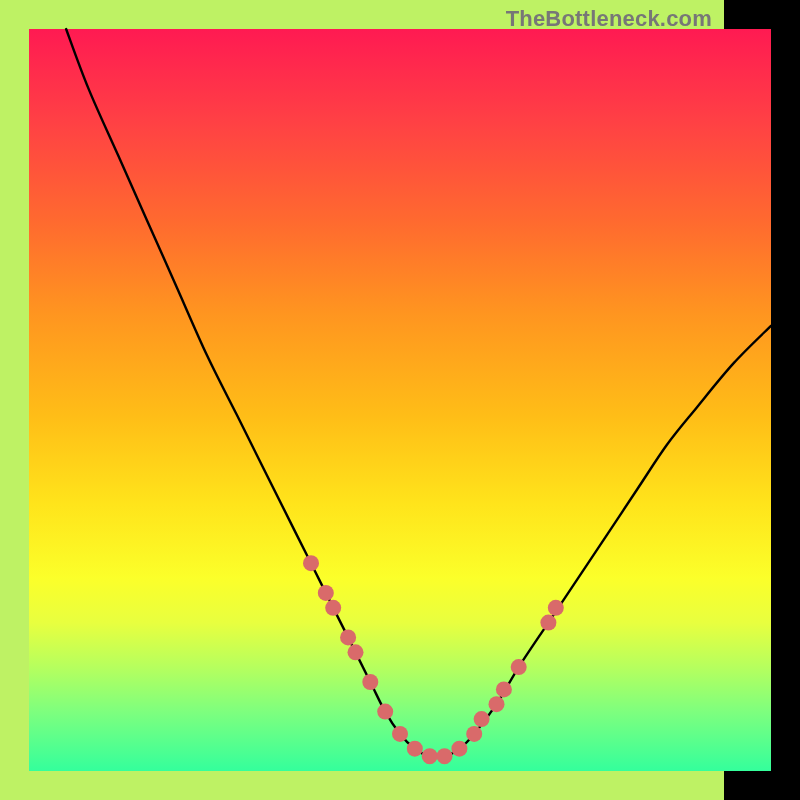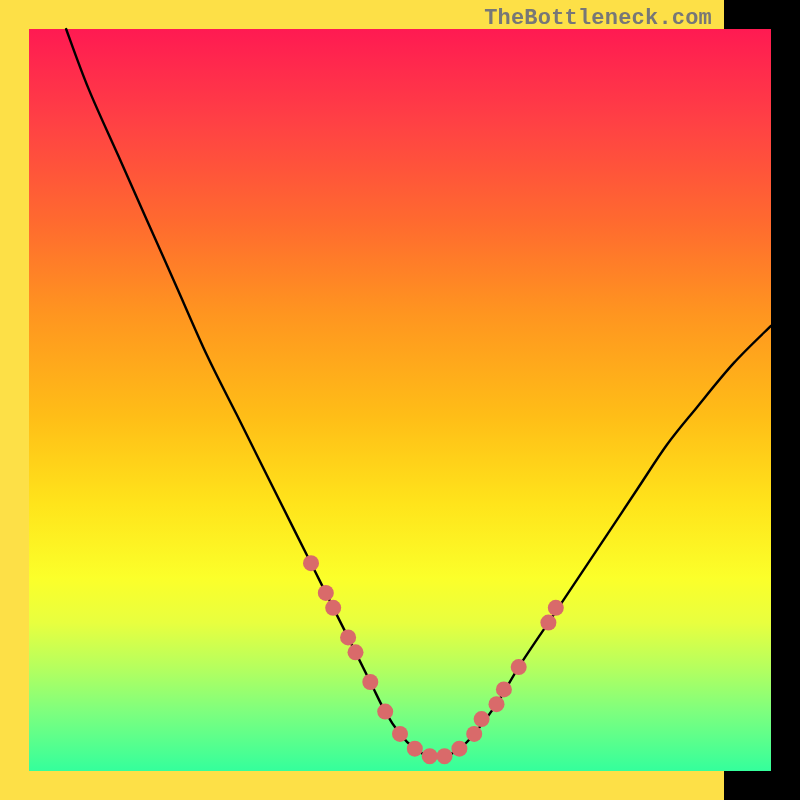--- a/index.html
+++ b/index.html
@@ -8,22 +8,21 @@
     width: 800px;
     height: 800px;
     background: #000;
     font-family: Arial, Helvetica, sans-serif;
     overflow: hidden;
   }
   .frame {
     position: relative;
     width: 724px;
     height: 800px;
-    background: #fde047;
-    font-family: Liberation Mono, monospace;
+    background: #bef264;
   }
   .plot-bg {
     position: absolute;
     left: 29px;
     top: 29px;
     width: 742px;
     height: 742px;
     background: linear-gradient(to bottom,
       #ff1a52 0%,
       #ff3f45 12%,

